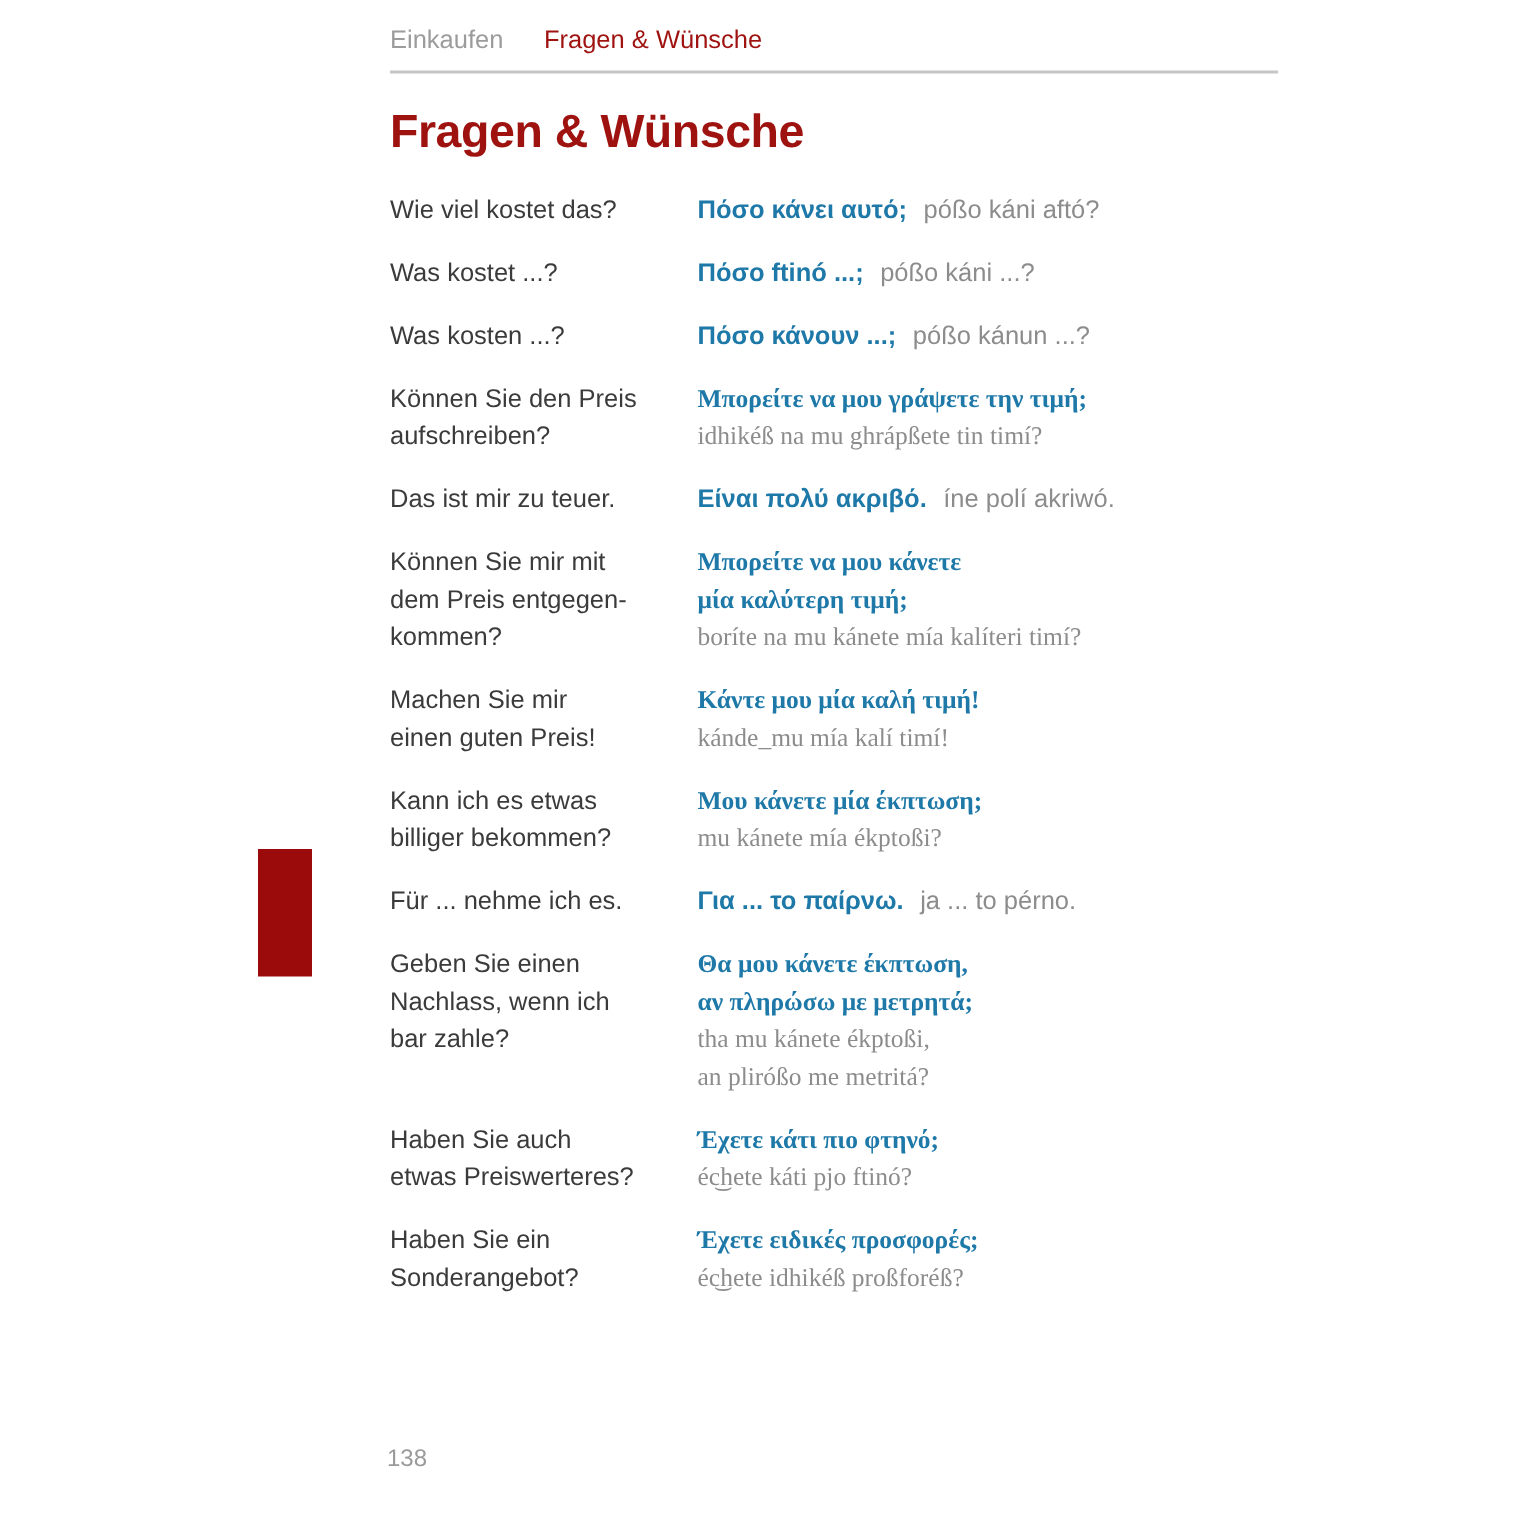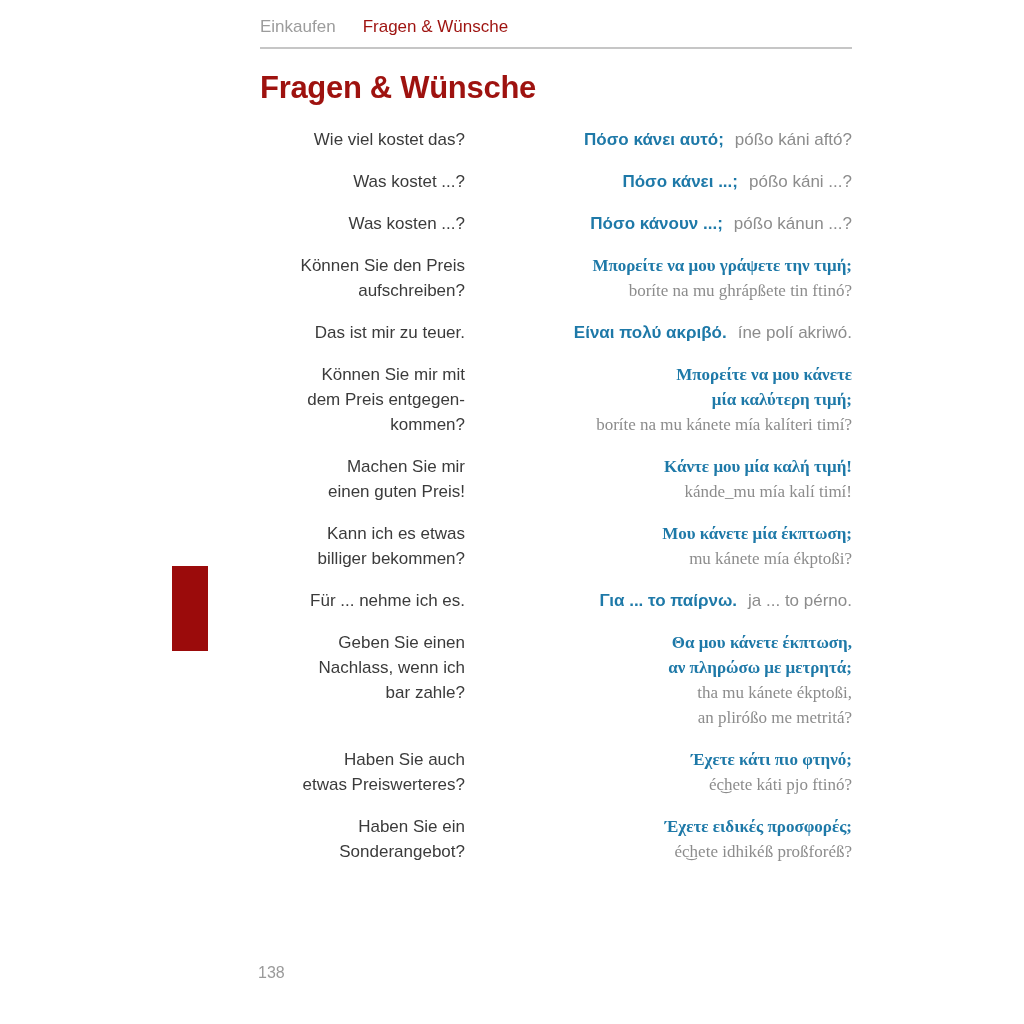--- a/index.html
+++ b/index.html
@@ -37,21 +37,21 @@
   .crumb-page { color: #9e120f; }
   .page-title {
     margin: 22px 0 22px 0;
     font-size: 31px;
     line-height: 34px;
     font-weight: bold;
     color: #9e120f;
     letter-spacing: -0.3px;
   }
   .rows { font-size: 17px; line-height: 25px; }
-  .row { display: flex; margin-bottom: 17px; text-align: right; }
+  .row { display: flex; margin-bottom: 17px; }
   .de {
     flex: 0 0 205px;
     width: 205px;
     color: #3b3b3b;
     white-space: pre-line;
   }
   .gr { flex: 1; }
   .greek {
     color: #1e79a8;
     font-weight: bold;
@@ -90,37 +90,37 @@
       <div class="row inline">
         <div class="de">Wie viel kostet das?</div>
         <div class="gr">
           <span class="greek">Πόσο κάνει αυτό;</span><span class="phon">póßo káni aftó?</span>
         </div>
       </div>
 
       <div class="row inline">
         <div class="de">Was kostet ...?</div>
         <div class="gr">
-          <span class="greek">Πόσο κάνει ...;</span><span class="phon">póßo káni ...?</span>
+          <span class="greek">Πόσο ftinó ...;</span><span class="phon">póßo káni ...?</span>
         </div>
       </div>
 
       <div class="row inline">
         <div class="de">Was kosten ...?</div>
         <div class="gr">
           <span class="greek">Πόσο κάνουν ...;</span><span class="phon">póßo kánun ...?</span>
         </div>
       </div>
 
       <div class="row stack">
         <div class="de">Können Sie den Preis
 aufschreiben?</div>
         <div class="gr">
           <span class="greek">Μπορείτε να μου γράψετε την τιμή;</span>
-            <span class="phon">boríte na mu ghrápßete tin ftinó?</span>
+            <span class="phon">idhikéß na mu ghrápßete tin timí?</span>
         </div>
       </div>
 
       <div class="row inline">
         <div class="de">Das ist mir zu teuer.</div>
         <div class="gr">
           <span class="greek">Είναι πολύ ακριβό.</span><span class="phon">íne polí akriwó.</span>
         </div>
       </div>
 

